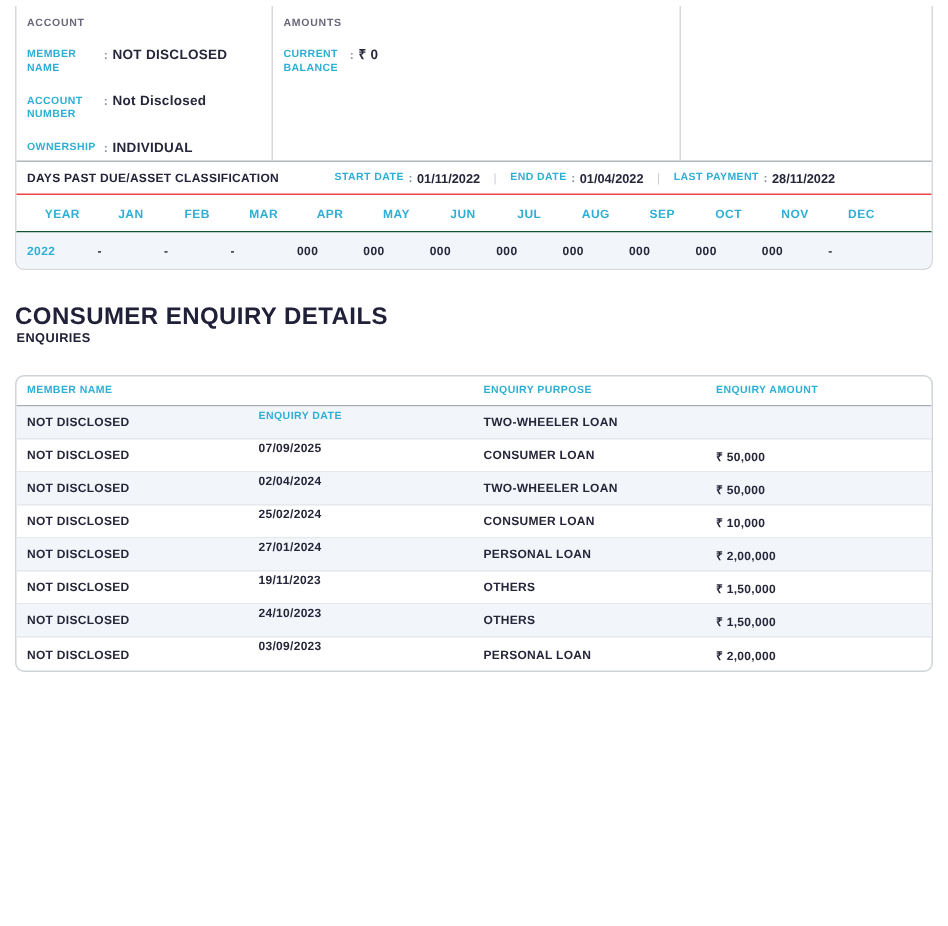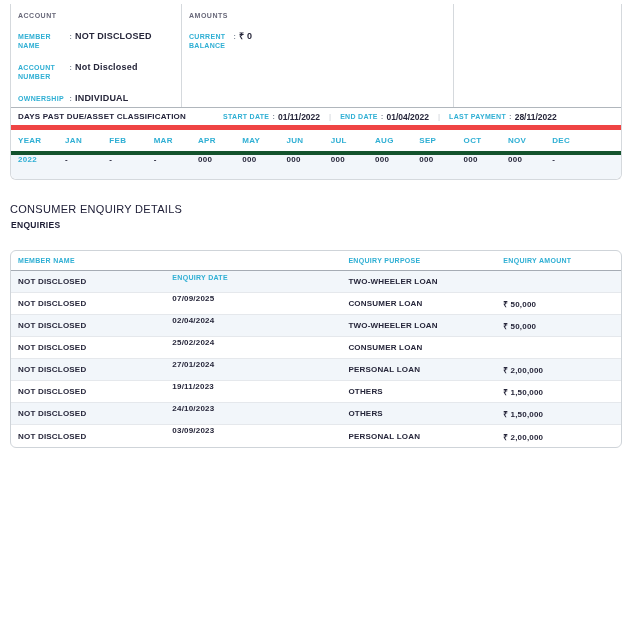--- a/index.html
+++ b/index.html
@@ -17,59 +17,59 @@
   .acct-col.col3 { flex:1; }
   .sec-title { font-size:7px; font-weight:bold; color:#686879; letter-spacing:.5px; }
   .field { display:flex; margin-top:13px; line-height:9px; }
   .flabel { width:48px; font-size:7px; font-weight:bold; color:#2fafd4; letter-spacing:.3px; }
   .col2 .flabel { width:41px; }
   .fcolon { width:9px; font-size:8px; font-weight:bold; color:#8b94a1; text-align:center; line-height:9px; }
   .fvalue { font-size:9px; font-weight:bold; color:#26263a; letter-spacing:.2px; line-height:9px; }
 
   
   .dpd-bar { display:flex; align-items:center; height:23px;
-    border-top:1px solid #b0b6bc; border-bottom:5px solid #ef4444; padding:0 7px; }
+    border-top:1px solid #b0b6bc; border-bottom:1px solid #ef4444; padding:0 7px; }
   .dpd-title { width:205px; font-size:8px; font-weight:bold; color:#23233a; letter-spacing:.2px; }
   .dpd-meta { display:flex; align-items:center; }
   .meta-item { display:flex; align-items:center; }
   .meta-label { font-size:7px; font-weight:bold; color:#2fafd4; letter-spacing:.3px; }
   .meta-colon { font-size:8px; color:#8b94a1; padding:0 3px; font-weight:bold; }
   .meta-value { font-size:8.5px; font-weight:bold; color:#26263a; }
   .meta-pipe { color:#c9ced4; font-size:8px; padding:0 9px; }
 
   
   #dpd-header-row { display:flex; align-items:center; height:25px; padding:0 7px;
-    border-bottom:4px solid #14532d; }
-  #dpd-data-row { display:flex; height:24px; padding:0 7px;
+    border-bottom:1px solid #14532d;text-align:center; }
+  #dpd-data-row { display:flex; align-items:center; height:24px; padding:0 7px;
     background:#f2f6fa; border-radius:0 0 6px 6px; }
   .dpd-cell { width:7.43%; font-size:8px; font-weight:bold; letter-spacing:.3px; }
   .dpd-cell.year { width:7.9%; }
   #dpd-header-row .dpd-cell { color:#2fafd4; }
   #dpd-data-row .dpd-cell { color:#26263a; }
   #dpd-data-row .dpd-cell.year { color:#2fafd4; }
 
   
-  #section-title { position:absolute; left:10px; top:203px; font-size:11px;
-    font-weight:normal; color:#202038; letter-spacing:.3px;text-align:right; }
+  #section-title { position:absolute; left:10px; top:203px; font-size:16px;
+    font-weight:bold; color:#202038; letter-spacing:.3px;text-align:right; }
   #subsection-title { position:absolute; left:11px; top:220px; font-size:8.5px;
     font-weight:bold; color:#202038; letter-spacing:.3px; }
 
   
   #enquiry-table { position:absolute; left:10px; right:10px; top:250px;
     border:1px solid #cfd4d9; border-radius:6px; overflow:hidden; background:#fff; }
   .enq-header { display:flex; align-items:center; height:20px; border-bottom:1px solid #a6acb4; }
   .enq-header .enq-cell { font-size:7px; color:#2fafd4; font-weight:bold; letter-spacing:.3px; }
   .enq-row { display:flex; align-items:center; height:22px; border-bottom:1px solid #e5e8ec;
     font-size:8px; font-weight:bold; color:#26263a; letter-spacing:.2px; }
   .enq-row:last-child { border-bottom:none; }
   .enq-row.alt { background:#f2f6fa; }
   .enq-cell { padding-left:7px; }
   .enq-cell.c1 { width:25.3%; }
   .enq-cell.c2 { width:24.6%;margin-top:34px; }
-  .enq-cell.c3 { width:25.4%;margin-left:26px; }
+  .enq-cell.c3 { width:25.4%; }
   .enq-cell.c4 { flex:1; }
 </style>
 </head>
 <body>
 
 <div id="page">
 
   <div id="account-card">
     <div class="acct-cols">
 
@@ -184,20 +184,21 @@
         <div class="enq-row alt">
           <div class="enq-cell c1">NOT DISCLOSED</div>
           <div class="enq-cell c2">25/02/2024</div>
           <div class="enq-cell c3">TWO-WHEELER LOAN</div>
           <div class="enq-cell c4">₹ 50,000</div>
         </div>
         <div class="enq-row">
           <div class="enq-cell c1">NOT DISCLOSED</div>
           <div class="enq-cell c2">27/01/2024</div>
           <div class="enq-cell c3">CONSUMER LOAN</div>
+          <div class="enq-cell c4">₹ 10,000</div>
         </div>
         <div class="enq-row alt">
           <div class="enq-cell c1">NOT DISCLOSED</div>
           <div class="enq-cell c2">19/11/2023</div>
           <div class="enq-cell c3">PERSONAL LOAN</div>
           <div class="enq-cell c4">₹ 2,00,000</div>
         </div>
         <div class="enq-row">
           <div class="enq-cell c1">NOT DISCLOSED</div>
           <div class="enq-cell c2">24/10/2023</div>

